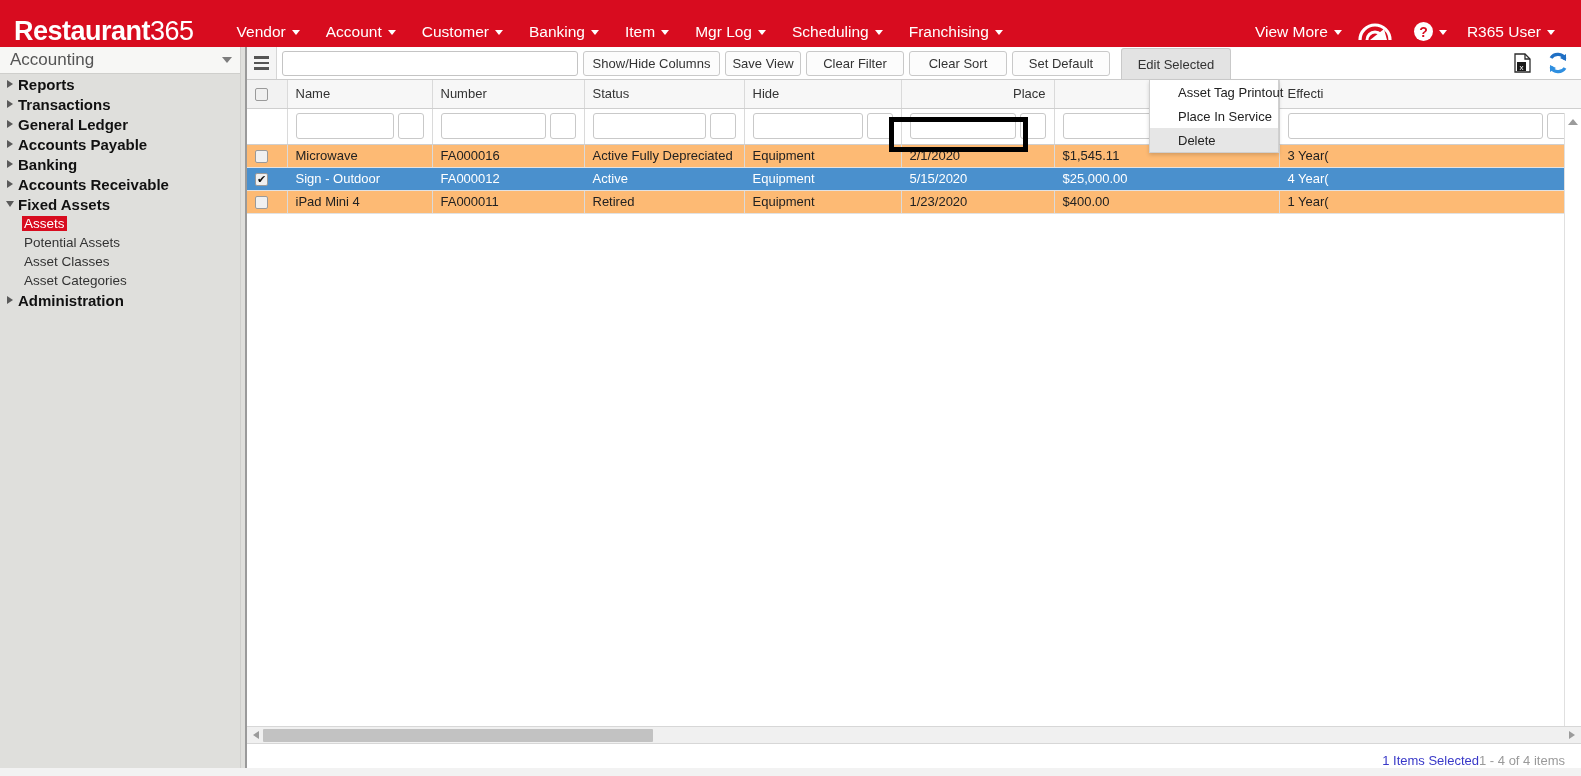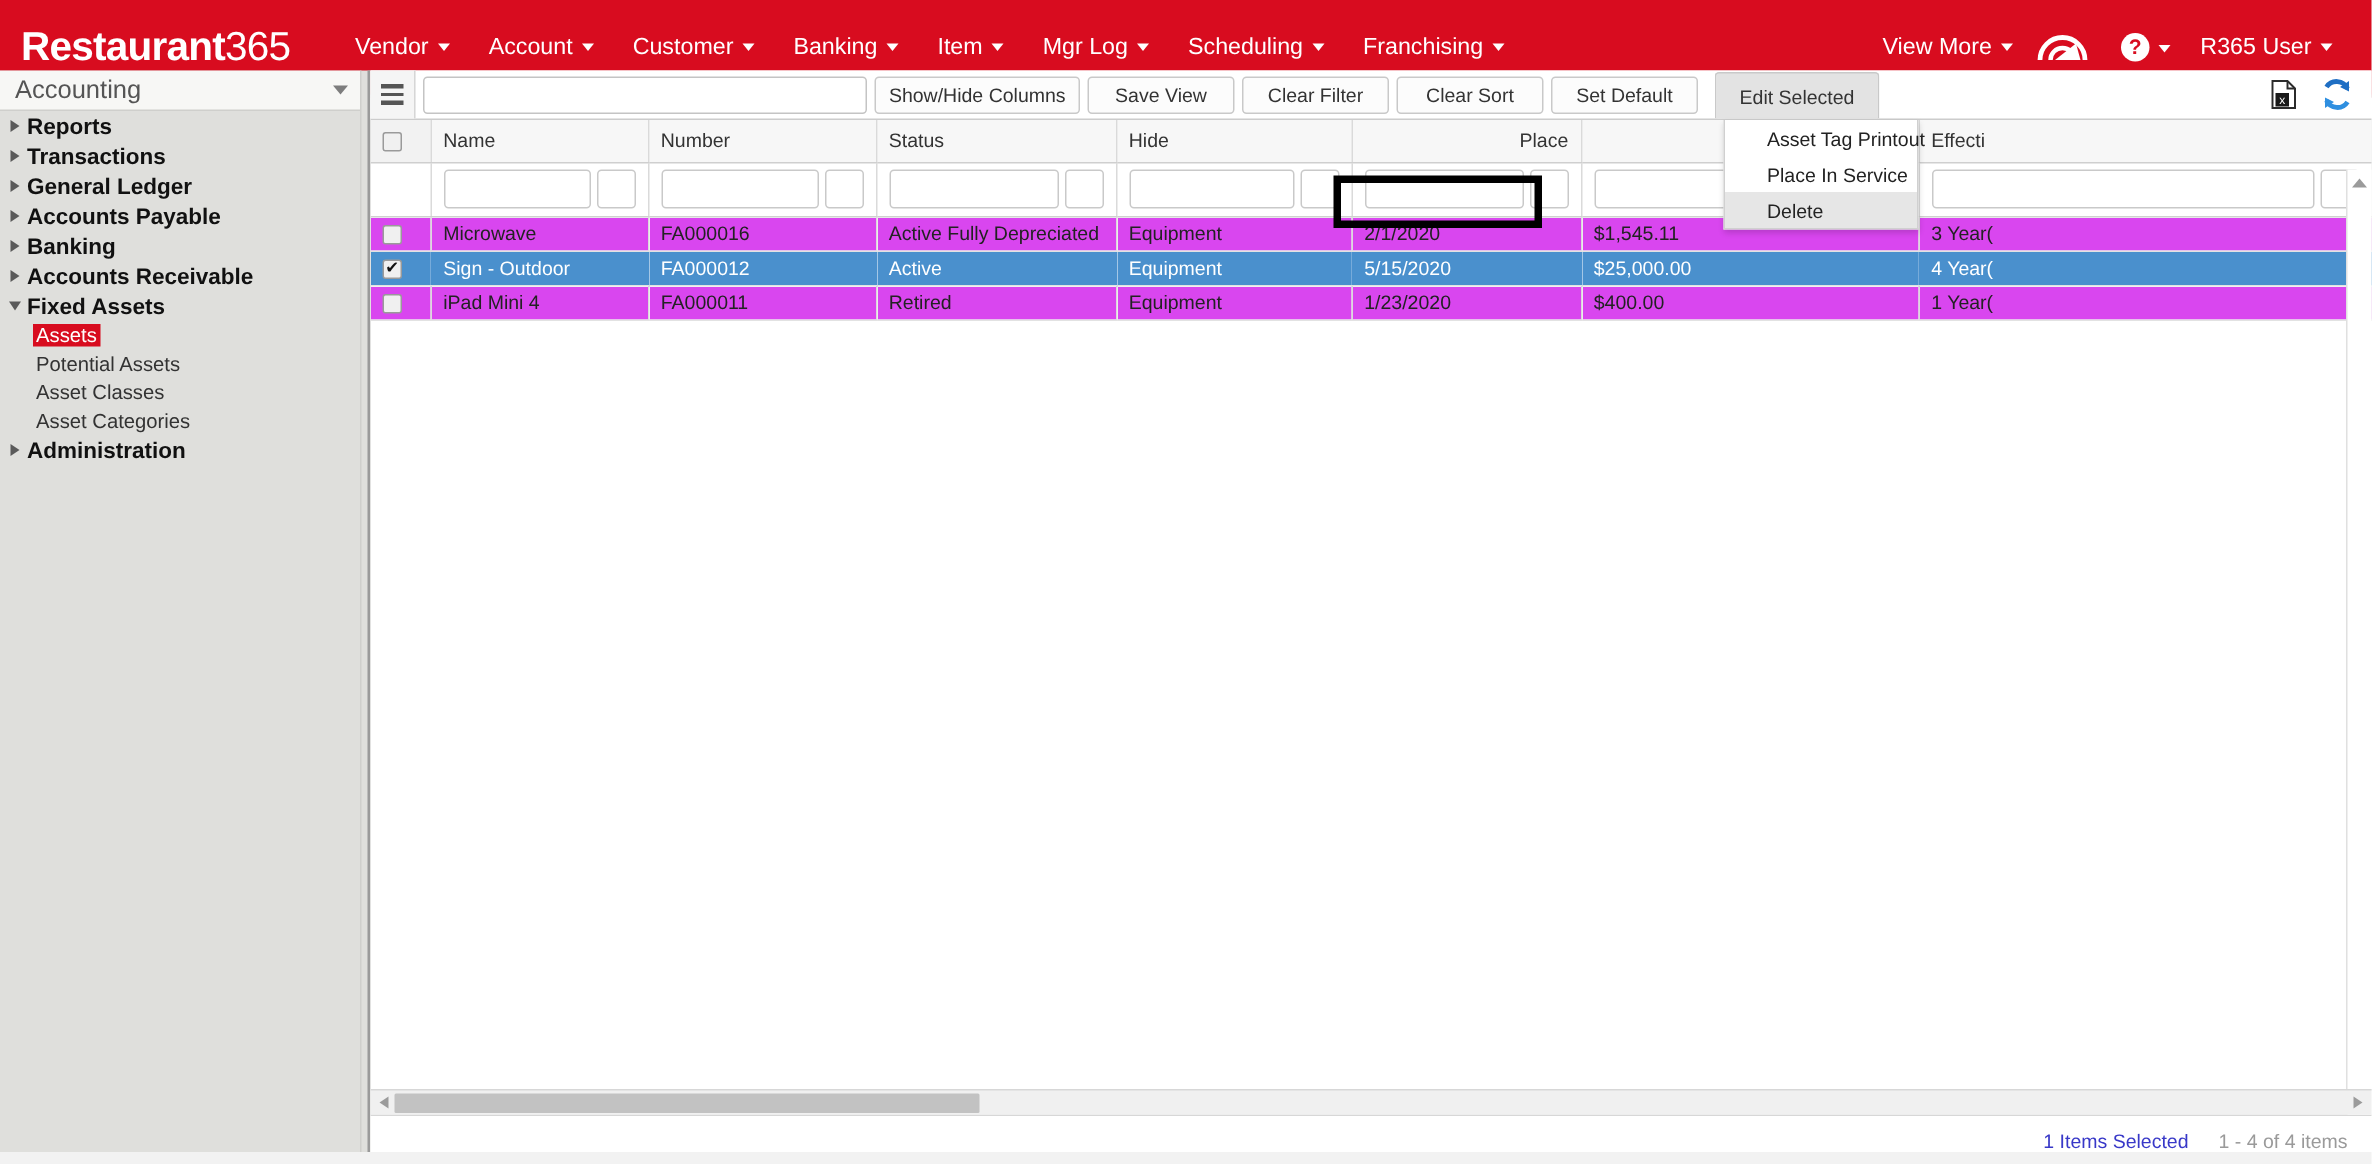--- a/index.html
+++ b/index.html
@@ -146,21 +146,21 @@
   .tbtn {
     height: 25px; margin-left: 5px;
     border: 1px solid #c9c9c9; border-radius: 3px;
     background: #fcfcfc; color: #333;
     font-size: 13px; padding: 0 12px;
     display: flex; align-items: center; justify-content: center;
     white-space: nowrap; cursor: pointer;
     font-family: "Liberation Sans", sans-serif;
   }
   #btn-show-hide { width: 137px; padding: 0; }
-  #btn-save-view { width: 98px; padding: 0; }
+  #btn-save-view { width: 76px; padding: 0; }
   #btn-clear-filter { width: 98px; padding: 0; }
   #btn-clear-sort { width: 98px; padding: 0; }
   #btn-set-default { width: 98px; padding: 0; }
   #btn-edit-selected {
     width: 110px; padding: 0;
     height: 31px; margin-left: 11px;
     background: #e3e3e3;
     border: 1px solid #c9c9c9; border-bottom: none;
     border-radius: 3px 3px 0 0;
     align-self: flex-end;
@@ -246,21 +246,21 @@
   .cbx {
     width: 13px; height: 13px;
     border: 1px solid #9a9a9a; border-radius: 2px;
     background: #f0f0f0;
     display: inline-flex; align-items: center; justify-content: center;
     font-size: 11px; line-height: 1; color: #111; cursor: pointer;
     vertical-align: middle;
   }
   tbody tr.drow { height: 23px; }
   tbody tr.drow td { height: 23px; background: #fff; }
-  tbody tr.drow.alt td { background: #d946ef; }
+  tbody tr.drow.alt td { background: #fdba74; }
   tbody tr.drow.sel td { background: #4a90cd; color: #fff; border-right-color: #4a90cd; }
   tbody tr.drow.sel td.chk { background: #4a90cd; }
   td.num { text-align: right; }
 
   
   #vscroll {
     position: absolute; top: 66px; right: 0;
     width: 17px; height: 630px;
     background: #fff; border-left: 1px solid #e0e0e0;
     z-index: 20;
@@ -297,21 +297,21 @@
     border-left: 6px solid #9b9b9b;
   }
 
   
   #statusbar {
     position: absolute; bottom: 0; left: 0;
     width: 1334px; height: 33px;
     background: #fff;
     border-top: 1px solid #d7d7d7;
     display: flex; align-items: center; justify-content: flex-end;
-    padding-right: 16px; gap: 20px;
+    padding-right: 16px; gap: 0;
   }
   #sel-count { font-size: 13px; color: #3838c8; cursor: pointer; }
   #item-range { font-size: 13px; color: #9a9a9a; }
   #bottom-strip {
     position: absolute; bottom: 0; left: 0;
     width: 1581px; height: 8px; background: #f2f2f2;
   }
 </style>
 </head>
 <body>

